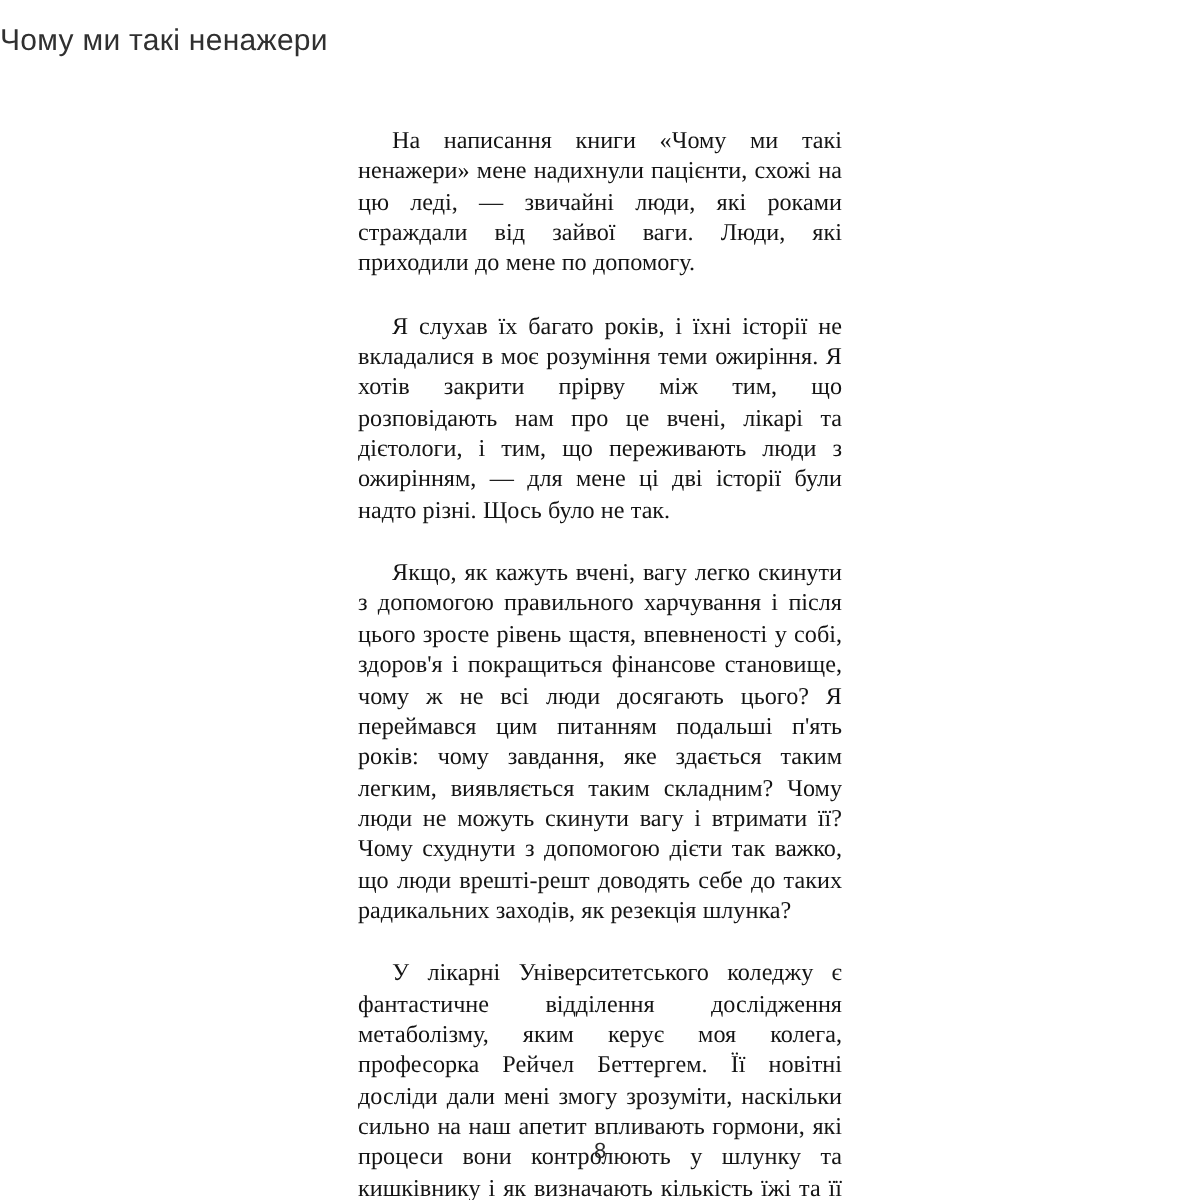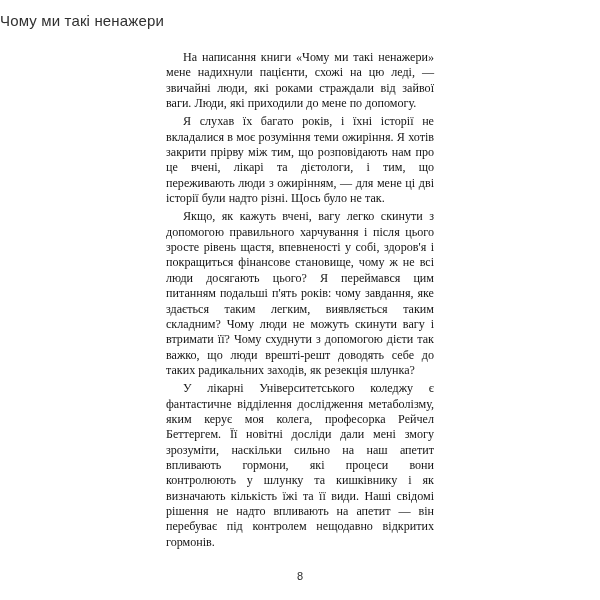--- a/index.html
+++ b/index.html
@@ -33,21 +33,21 @@
     color: #303030;
     line-height: 14px;
   }
   .text-block {
     position: absolute;
     top: 47px;
     left: 163px;
     width: 274px;
   }
   .para {
-    margin: 3px;
+    margin: 16px;
     text-indent: 17px;
     text-align: justify;
     font-size: 12.1px;
     line-height: 15.35px;
     color: #141414;
     word-spacing: 0.1px;
     -webkit-font-smoothing: antialiased;
   }
   .para + .para {
     margin-top: 0;

